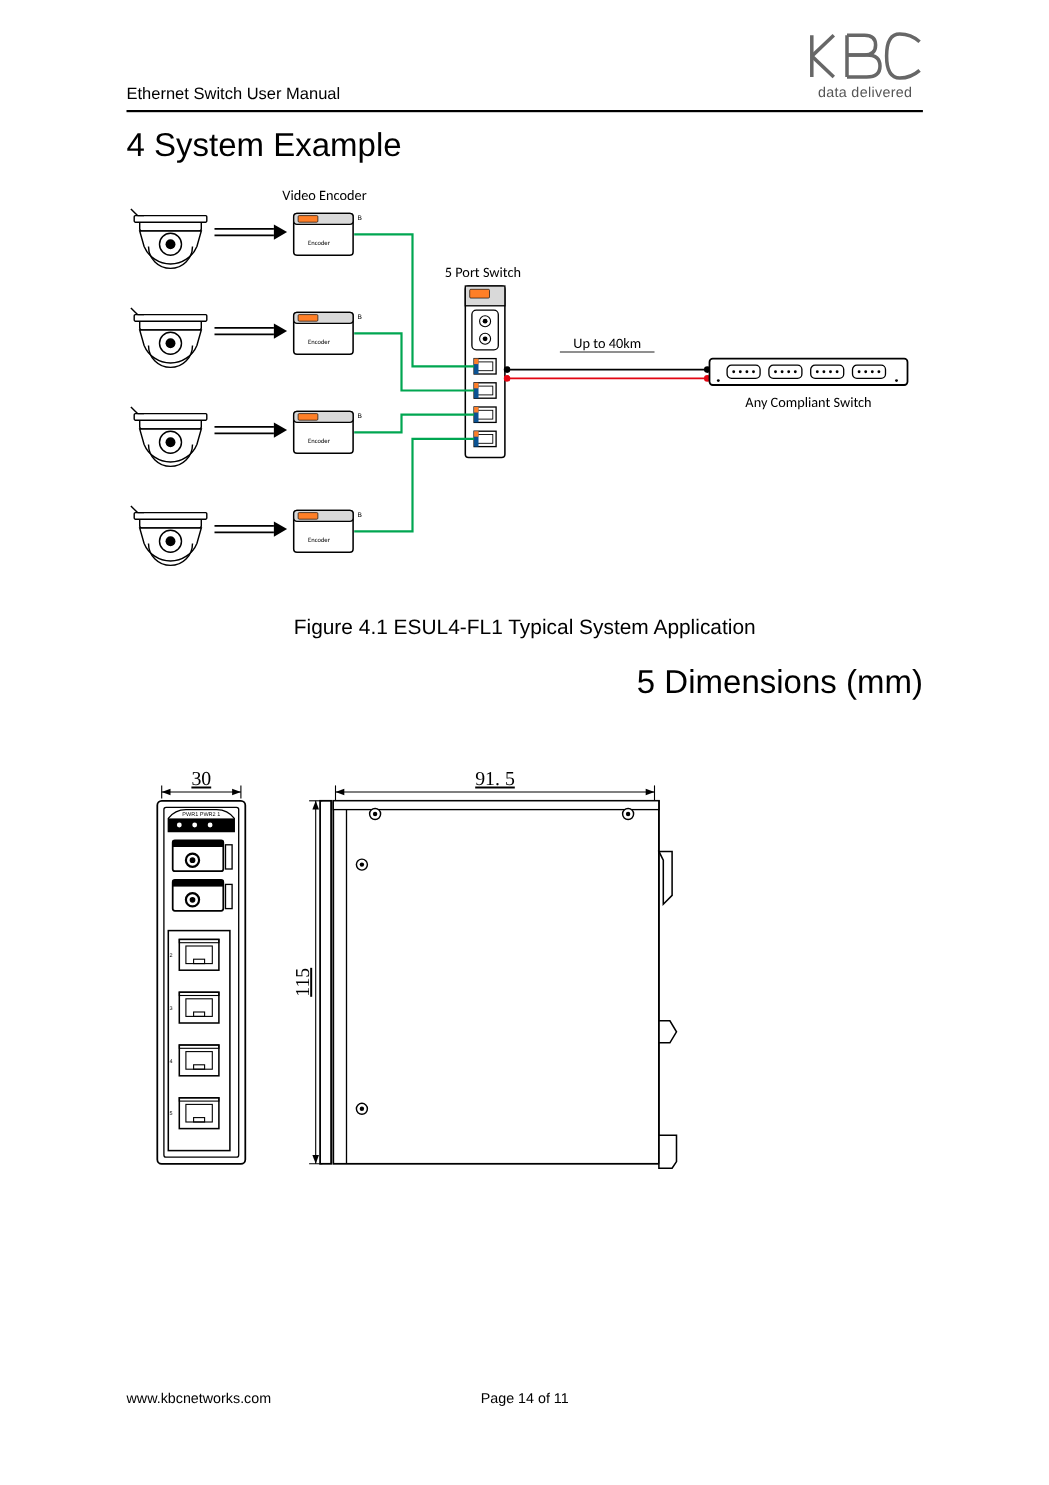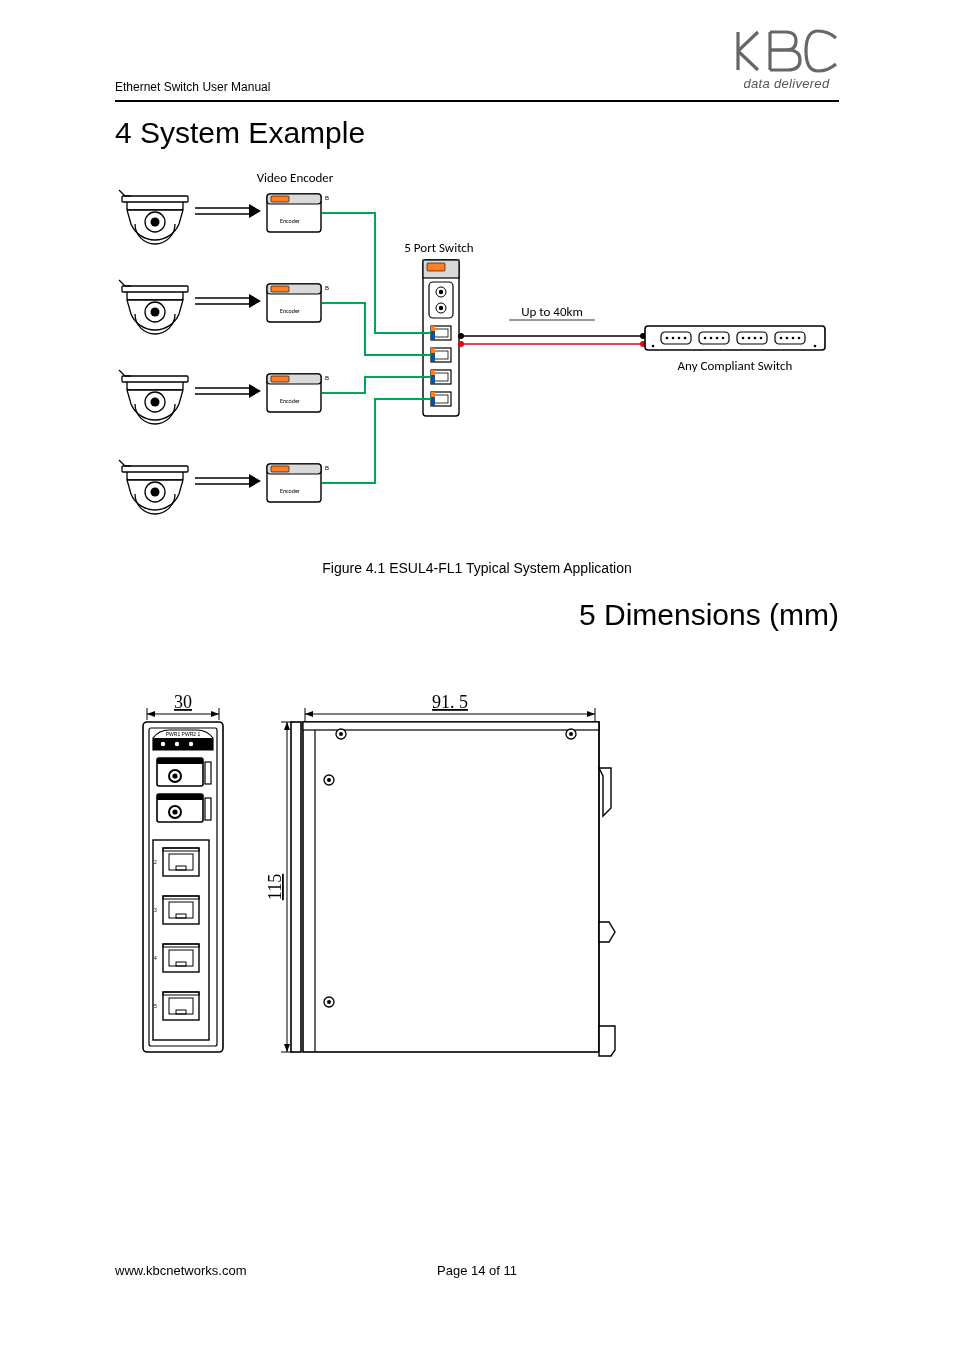--- a/index.html
+++ b/index.html
@@ -1,27 +1,27 @@
 <!DOCTYPE html>
 <html><head>
 <meta charset="utf-8">
 <style>
   * { box-sizing: border-box; margin: 0; padding: 0; }
   html, body { width: 954px; height: 1350px; background: #fff; font-family: Verdana, Geneva, sans-serif; color: #000; }
   .page { position: relative; width: 954px; height: 1350px; padding: 0 115px; }
   .header { position: relative; height: 100px; }
-  .hdr-title { position: absolute; left: 0; bottom: 6px; font-size: 12px; }
+  .hdr-title { position: absolute; left: 0; bottom: 6px; font-size: 15px; }
   .logo { position: absolute; right: -10px; top: 28px; width: 125px; text-align: center; }
   .logo svg { display: block; margin: 0 auto; }
-  .logo .tagline { font-style: italic; font-size: 13px; color: #555; margin-top: 2px; letter-spacing: .3px; }
+  .logo .tagline { font-size: 13px; color: #555; margin-top: 2px; letter-spacing: .3px; }
   .header-rule { border: 0; border-top: 2px solid #000; margin: 0 0 14px 0; }
   h2 { font-family: "Trebuchet MS", "Segoe UI", sans-serif; font-weight: 400; font-size: 30px; margin: 8px 0 16px 0; }
   h2.h5 { margin-top: 22px; text-align: right; }
   .diagram-wrap { width: 720px; height: 380px; position: relative; }
-  .caption { text-align: center; font-size: 14px; margin: 14px 0 5px 0; }
+  .caption { text-align: center; font-size: 19px; margin: 14px 0 5px 0; }
   .dims-wrap { width: 720px; height: 430px; position: relative; margin-top: 40px; }
   .footer { position: absolute; left: 115px; right: 115px; bottom: 72px; font-size: 13px; display: flex; justify-content: space-between; align-items: flex-end; }
   .footer .left { line-height: 1.35; }
   .footer .center { position: absolute; left: 0; right: 0; text-align: center; }
   .footer .right { }
   
   .dlabel { font-family: Calibri, Arial, sans-serif; font-size: 13px; fill: #000; }
   .slabel { font-family: Calibri, Arial, sans-serif; font-size: 6px; fill: #000; }
   .dimnum { font-family: "Times New Roman", serif; font-size: 18px; text-decoration: underline; fill:#000; }
   .dimnumv { font-family: "Times New Roman", serif; font-size: 18px; text-decoration: underline; fill:#000; }

